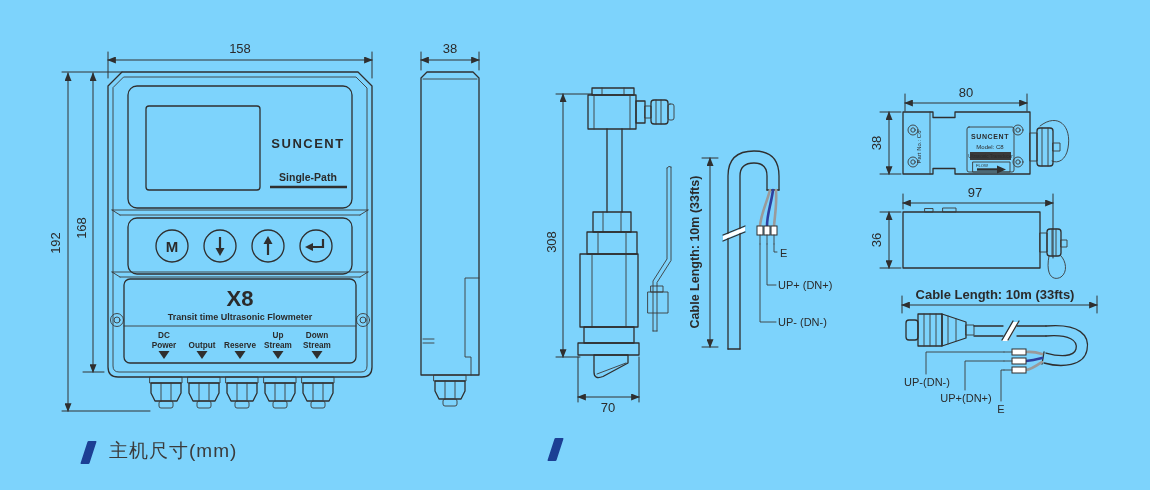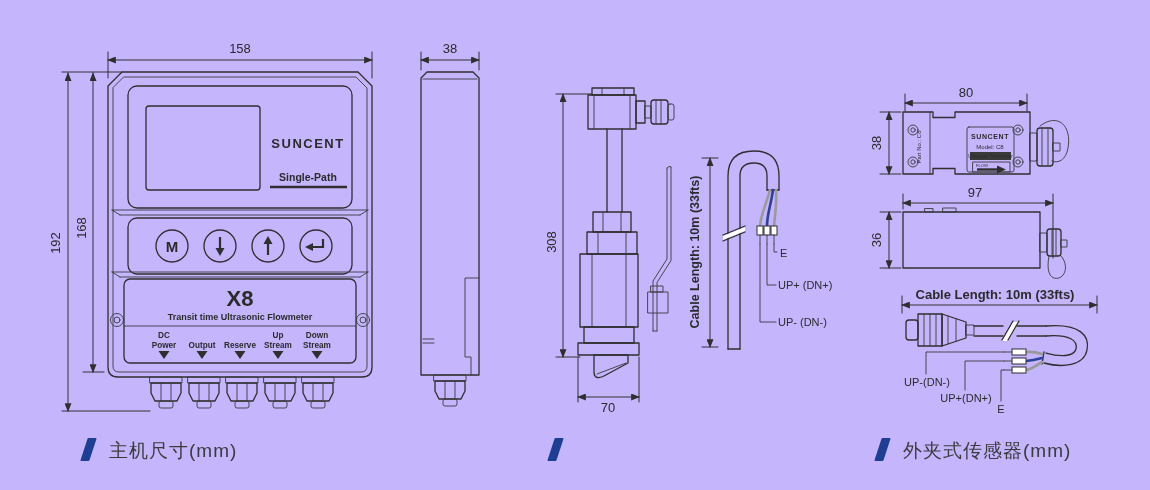--- a/index.html
+++ b/index.html
@@ -1,28 +1,28 @@
 <!DOCTYPE html>
 <html><head>
 <meta charset="utf-8">
 <style>
   html,body{margin:0;padding:0;background:#fff}
-  .stage{position:relative;width:1150px;height:490px;background:#c4b5fd;overflow:hidden;
+  .stage{position:relative;width:1150px;height:490px;background:#7dd3fc;overflow:hidden;
          font-family:"Liberation Sans","DejaVu Sans",sans-serif}
   svg{position:absolute;left:0;top:0;display:block}
   svg text{fill:#2b2b2b;font-family:"Liberation Sans","DejaVu Sans",sans-serif}
   .ol{fill:none;stroke:#2f2f2f;stroke-width:1.3;stroke-linejoin:round;stroke-linecap:round}
   .thin{fill:none;stroke:#3a3a3a;stroke-width:0.9;stroke-linejoin:round;stroke-linecap:round}
   .dim{fill:none;stroke:#333;stroke-width:1;stroke-linecap:round}
   .fillline{fill:#2f2f2f;stroke:none}
   .dimtxt{font-size:13px}
   .lbl{font-size:11px}
   .wire{fill:none;stroke-width:2.6;stroke-linecap:round}
   .ferrule{fill:#ffffff;stroke:#2f2f2f;stroke-width:1}
-  .caption{position:absolute;display:flex;align-items:flex-start;gap:16px}
+  .caption{position:absolute;display:flex;align-items:flex-end;gap:16px}
   .caption .slash{width:9px;height:23px;transform:skewX(-18deg);border-radius:1px}
   .caption .txt{font-size:19px;color:#3b3b3b;letter-spacing:1px}
 </style>
 </head>
 <body>
 
 <div class="stage">
 
 <svg width="1150" height="436" viewBox="0 0 1150 436">
   <defs>
@@ -335,18 +335,14 @@
   </g>
 </svg>
 
 <div class="caption" style="left:84px;top:438px">
   <div class="slash" style="background: rgb(28, 63, 148);"></div>
   <div class="txt">主机尺寸(mm)</div>
 </div>
 <div class="caption" style="left:551px;top:438px">
   <div class="slash" style="background: rgb(28, 63, 148);"></div>
 </div>
-<div class="caption" style="left:878px;top:438px">
-  <div class="slash" style="background: rgb(28, 63, 148);"></div>
-  <div class="txt">外夹式传感器(mm)</div>
+
 </div>
 
-</div>
-
 </body></html>

